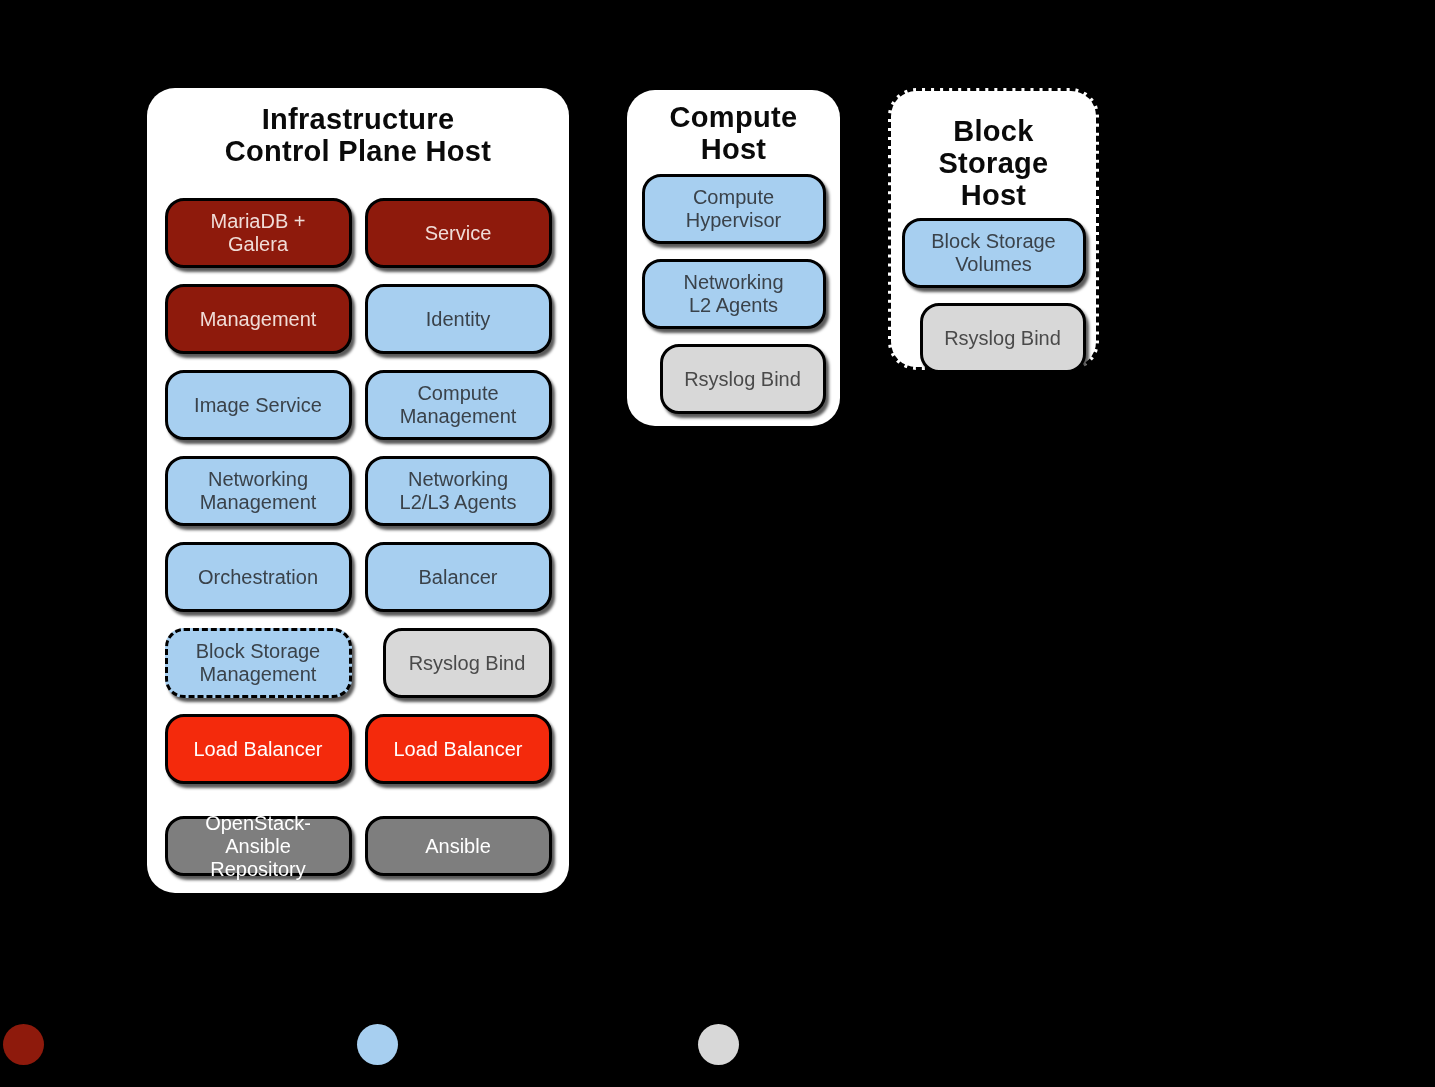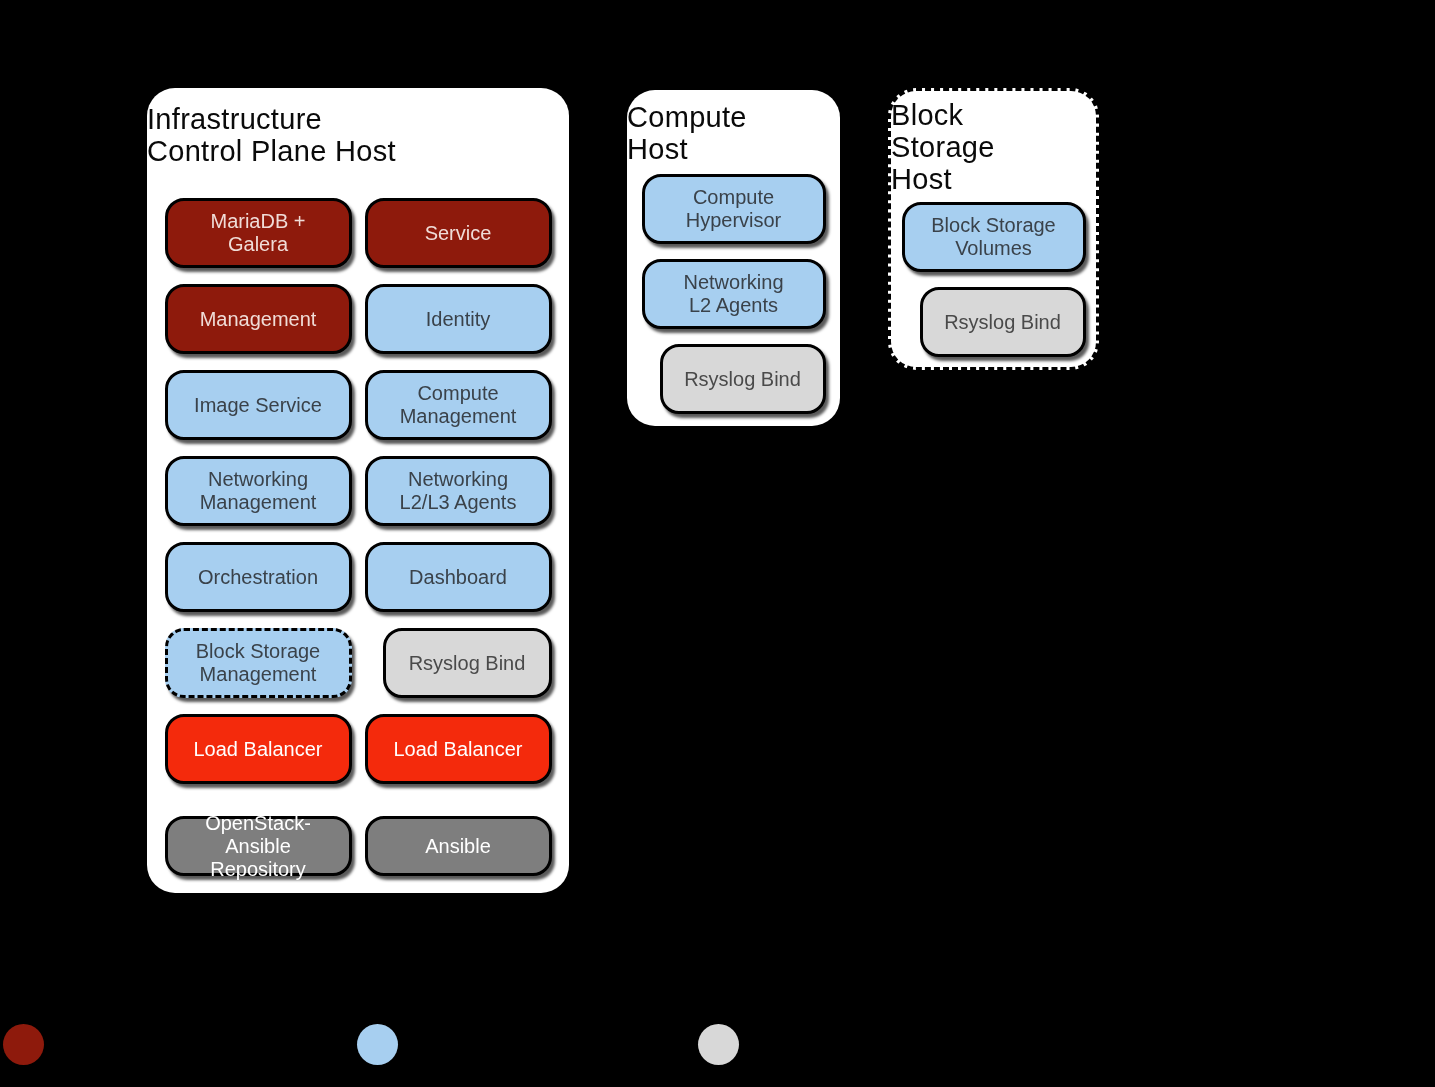--- a/index.html
+++ b/index.html
@@ -15,29 +15,30 @@
     position: absolute;
     background: var(--container, #fff);
     border-radius: 28px;
     box-sizing: border-box;
   }
   .host.infra   { left: 147px; top: 88px;  width: 422px; height: 805px; }
   .host.compute { left: 627px; top: 90px;  width: 213px; height: 336px; }
   .host.storage { left: 888px; top: 88px;  width: 211px; height: 282px; border: 3px dashed var(--outline, #000); }
   .host-title {
     white-space: pre-line;
-    font-weight: normal;
+    text-align: center;
+    font-weight: bold;
     color: #0a0a0a;
     font-size: 29px;
     line-height: 32px;
     letter-spacing: 0.3px;
   }
   .infra   .host-title { margin-top: 15px; }
   .compute .host-title { margin-top: 11px; }
-  .storage .host-title { margin-top: 8px; }
+  .storage .host-title { margin-top: 24px; }
   .boxes { display: grid; justify-content: center; }
   .infra .boxes {
     grid-template-columns: 187px 187px;
     grid-template-rows: repeat(7, 70px) 76px;
     column-gap: 13px;
     row-gap: 16px;
     margin-top: 31px;
     border-radius: 29px;
   }
   .compute .boxes {
@@ -98,21 +99,21 @@
         <div class="svc t-infra">Management</div>
         <div class="svc t-os">Identity</div>
         <div class="svc t-os">Image Service</div>
         <div class="svc t-os">Compute
 Management</div>
         <div class="svc t-os">Networking
 Management</div>
         <div class="svc t-os">Networking
 L2/L3 Agents</div>
         <div class="svc t-os">Orchestration</div>
-        <div class="svc t-os">Dashboard</div>
+        <div class="svc t-os">Balancer</div>
         <div class="svc t-os dashed">Block Storage
 Management</div>
         <div class="svc t-other">Rsyslog Bind</div>
         <div class="svc t-lb">Load Balancer</div>
         <div class="svc t-lb">Load Balancer</div>
         <div class="svc t-deploy">OpenStack-
 Ansible
 Repository</div>
         <div class="svc t-deploy">Ansible</div>
       </div>

